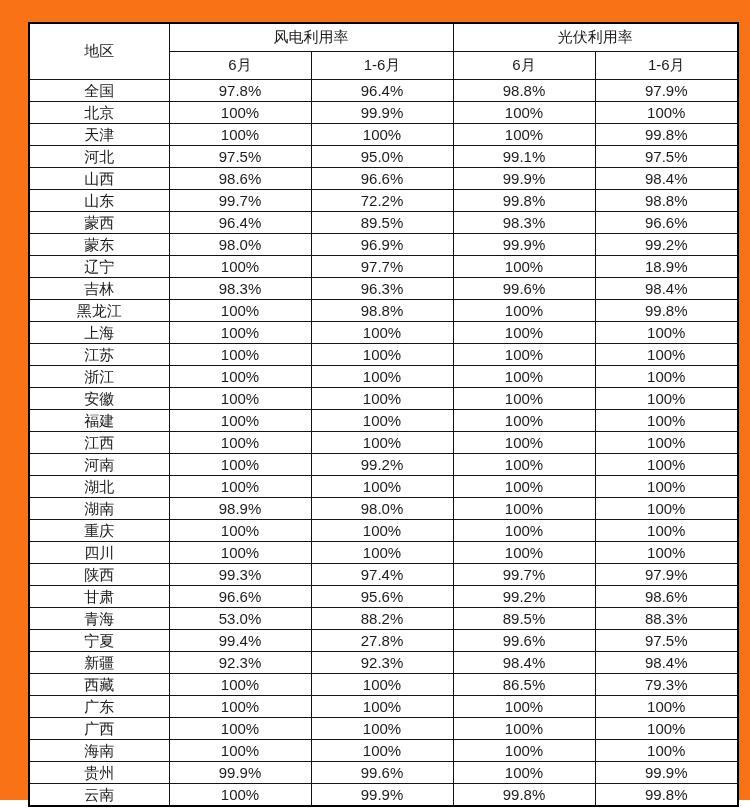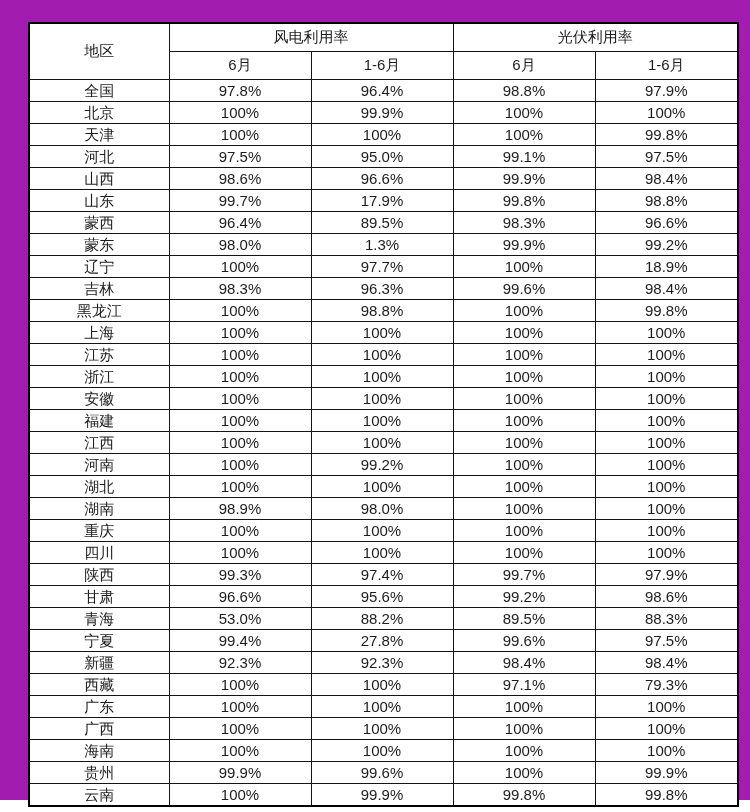--- a/index.html
+++ b/index.html
@@ -7,21 +7,21 @@
     width: 750px;
     height: 812px;
     background: #ffffff;
     font-family: "Liberation Sans", "DejaVu Sans", sans-serif;
     color: #1c1c1c;
   }
   .page {
     position: relative;
     width: 750px;
     height: 800px;
-    background: #a21caf;
+    background: #f97316;
   }
   table.util-table {
     position: absolute;
     left: 28px;
     top: 22px;
     width: 709px;
     border-collapse: collapse;
     table-layout: fixed;
     background: #ffffff;
     border: 2px solid #000000;
@@ -104,35 +104,35 @@
         <tr>
           <td class="region-cell">山西</td>
           <td class="value-cell">98.6%</td>
           <td class="value-cell">96.6%</td>
           <td class="value-cell">99.9%</td>
           <td class="value-cell">98.4%</td>
         </tr>
         <tr>
           <td class="region-cell">山东</td>
           <td class="value-cell">99.7%</td>
-          <td class="value-cell">17.9%</td>
+          <td class="value-cell">72.2%</td>
           <td class="value-cell">99.8%</td>
           <td class="value-cell">98.8%</td>
         </tr>
         <tr>
           <td class="region-cell">蒙西</td>
           <td class="value-cell">96.4%</td>
           <td class="value-cell">89.5%</td>
           <td class="value-cell">98.3%</td>
           <td class="value-cell">96.6%</td>
         </tr>
         <tr>
           <td class="region-cell">蒙东</td>
           <td class="value-cell">98.0%</td>
-          <td class="value-cell">1.3%</td>
+          <td class="value-cell">96.9%</td>
           <td class="value-cell">99.9%</td>
           <td class="value-cell">99.2%</td>
         </tr>
         <tr>
           <td class="region-cell">辽宁</td>
           <td class="value-cell">100%</td>
           <td class="value-cell">97.7%</td>
           <td class="value-cell">100%</td>
           <td class="value-cell">18.9%</td>
         </tr>
@@ -259,21 +259,21 @@
           <td class="region-cell">新疆</td>
           <td class="value-cell">92.3%</td>
           <td class="value-cell">92.3%</td>
           <td class="value-cell">98.4%</td>
           <td class="value-cell">98.4%</td>
         </tr>
         <tr>
           <td class="region-cell">西藏</td>
           <td class="value-cell">100%</td>
           <td class="value-cell">100%</td>
-          <td class="value-cell">97.1%</td>
+          <td class="value-cell">86.5%</td>
           <td class="value-cell">79.3%</td>
         </tr>
         <tr>
           <td class="region-cell">广东</td>
           <td class="value-cell">100%</td>
           <td class="value-cell">100%</td>
           <td class="value-cell">100%</td>
           <td class="value-cell">100%</td>
         </tr>
         <tr>

